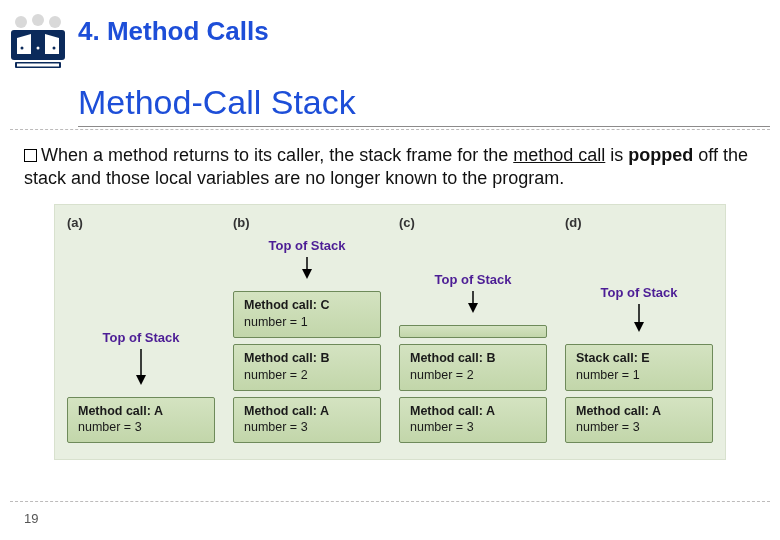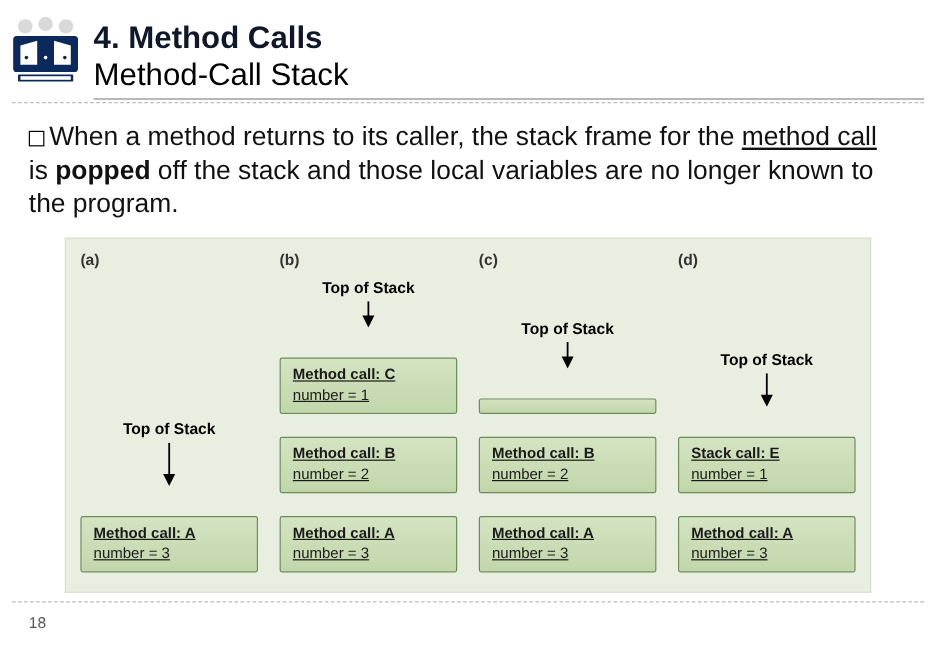--- a/index.html
+++ b/index.html
@@ -22,39 +22,40 @@
     display: flex;
     flex-direction: column;
     align-items: center;
     margin-right: 10px;
   }
   .logo svg { display: block; }
   .titles { padding-top: 6px; }
   .title1 {
     font-size: 26px;
     font-weight: bold;
-    color: #0f172a;
+    color: #1d4ed8;
   }
   .title2 {
-    font-size: 26px;
+    font-size: 34px;
     font-weight: normal;
-    color: #000000;
+    color: #1d4ed8;
+    margin-top: 36px;
   }
   .rule-solid {
     border: none;
     border-top: 1.5px solid #8c8a8a;
     margin: 4px 10px 0 78px;
   }
   .rule-dashed {
     border: none;
     border-top: 1.5px dashed #bdbbbb;
     margin: 2px 10px 0 10px;
   }
   .body-text {
-    font-size: 22px;
+    font-size: 18px;
     line-height: 1.28;
     padding: 14px 30px 0 24px;
     color: #111;
   }
   .bullet-square {
     display: inline-block;
     width: 13px;
     height: 13px;
     border: 1.5px solid #000;
     margin-right: 4px;
@@ -84,39 +85,38 @@
   }
   .stack-area {
     flex: 1;
     display: flex;
     flex-direction: column;
     justify-content: flex-end;
   }
   .top-label {
     font-size: 13px;
     font-weight: bold;
-    color: #000000;
+    color: #4c1d95;
     text-align: center;
   }
   .arrow {
     display: flex;
     justify-content: center;
     margin: 4px 0 6px 0;
   }
   .arrow svg { display: block; }
   .frame {
     border: 1.5px solid #6e8a5a;
     border-radius: 2px;
     background: linear-gradient(#d4e3c1, #c2d6aa);
     padding: 5px 6px 6px 10px;
-    margin-top: 19px;
+    margin-top: 6px;
     font-size: 12.5px;
     color: #1a1a1a;
     line-height: 1.35;
-    text-decoration: underline;
   }
   .frame .mc { font-weight: bold; }
   .footer-rule {
     position: absolute;
     left: 10px;
     right: 10px;
     bottom: 38px;
     border: none;
     border-top: 1.5px dashed #bdbbbb;
   }
@@ -244,13 +244,13 @@
       <div class="frame">
         <div class="mc">Method call: A</div>
         <div>number = 3</div>
       </div>
     </div>
   </div>
 
 </div>
 
 <hr class="footer-rule">
-<div class="page-num">18</div>
+<div class="page-num">19</div>
 
 </body></html>

